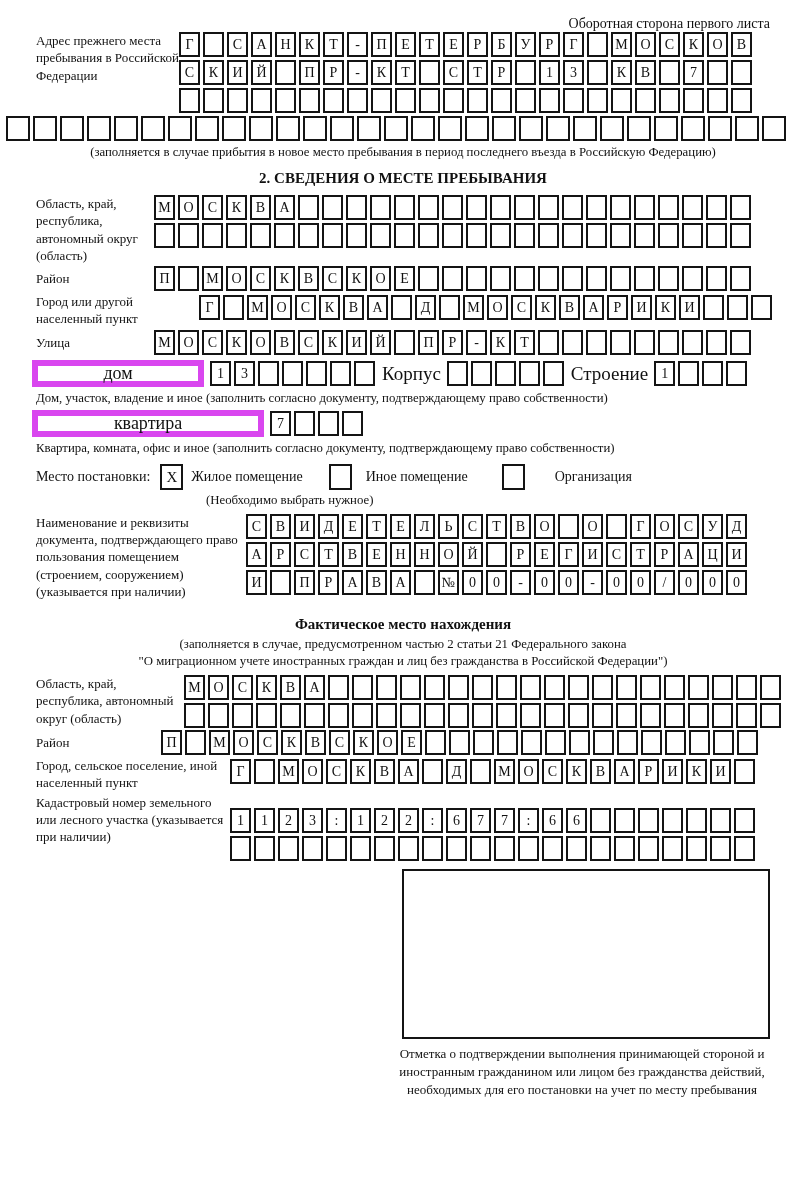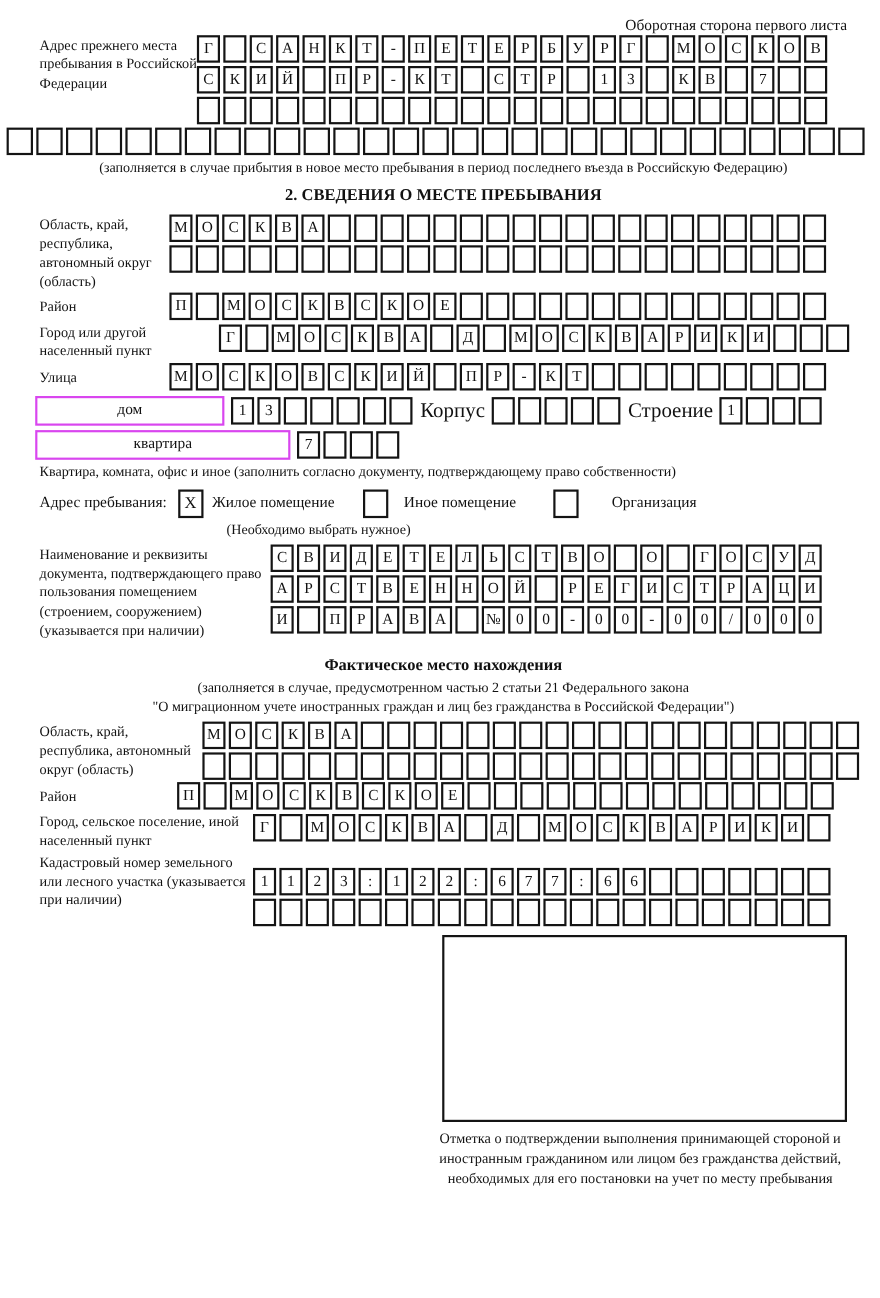--- a/index.html
+++ b/index.html
@@ -18,23 +18,23 @@
     display:inline-block;box-sizing:border-box;
     width:21px;height:25px;border:2px solid #141414;margin-right:3px;
     text-align:center;font-size:14px;line-height:21px;
     font-family:"Liberation Serif", serif;background:#fff;vertical-align:top;
   }
   .cells-wide .cell{width:24px;}
   .fullrow{margin-left:-30px;margin-top:3px;}
   .note{font-size:12.8px;text-align:center;margin:4px 0 2px 0;}
   .sect-title{font-size:15px;font-weight:bold;text-align:center;margin:10px 0 8px 0;}
   .nbox{
-    box-sizing:border-box;border:2px solid #d946ef;height:27px;
+    box-sizing:border-box;border:6px solid #d946ef;height:27px;
     display:flex;align-items:center;justify-content:center;
-    font-size:14px;background:#fff;flex:0 0 auto;
+    font-size:18px;background:#fff;flex:0 0 auto;
   }
   .inline-lbl{font-size:19px;line-height:27px;flex:0 0 auto;}
   .cb{
     display:inline-block;box-sizing:border-box;width:23px;height:26px;
     border:2px solid #141414;text-align:center;font-size:15px;line-height:22px;
     vertical-align:middle;background:#fff;
   }
   .stayrow{display:flex;align-items:center;font-size:14px;margin-top:8px;}
   .stamp-box{
     box-sizing:border-box;width:368px;height:170px;border:2px solid #141414;
@@ -89,29 +89,30 @@
   </div>
 
   <div class="frow vcenter" style="margin-left:-4px;margin-top:5px;">
     <div class="nbox" style="width:172px;">дом</div>
     <div class="cells" style="margin-left:6px;"><span class="cell">1</span><span class="cell">3</span><span class="cell"></span><span class="cell"></span><span class="cell"></span><span class="cell"></span><span class="cell"></span></div>
     <div class="inline-lbl" style="margin-left:4px;">Корпус</div>
     <div class="cells" style="margin-left:6px;"><span class="cell"></span><span class="cell"></span><span class="cell"></span><span class="cell"></span><span class="cell"></span></div>
     <div class="inline-lbl" style="margin-left:4px;">Строение</div>
     <div class="cells" style="margin-left:6px;"><span class="cell">1</span><span class="cell"></span><span class="cell"></span><span class="cell"></span></div>
   </div>
+  <div class="note" style="text-align:left;margin-left:0;">Дом, участок, владение и иное (заполнить согласно документу, подтверждающему право собственности)</div>
 
   <div class="frow vcenter" style="margin-left:-4px;margin-top:4px;">
     <div class="nbox" style="width:232px;">квартира</div>
     <div class="cells" style="margin-left:6px;"><span class="cell">7</span><span class="cell"></span><span class="cell"></span><span class="cell"></span></div>
   </div>
   <div class="note" style="text-align:left;margin-left:0;">Квартира, комната, офис и иное (заполнить согласно документу, подтверждающему право собственности)</div>
 
   <div class="stayrow">
-    <span>Адрес пребывания:</span>
+    <span>Место постановки:</span>
     <span class="cb" style="margin-left:10px;"><span>X</span></span>
     <span style="margin-left:8px;">Жилое помещение</span>
     <span class="cb" style="margin-left:26px;"><span></span></span>
     <span style="margin-left:14px;">Иное помещение</span>
     <span class="cb" style="margin-left:34px;"><span></span></span>
     <span style="margin-left:30px;">Организация</span>
   </div>
   <div class="note" style="text-align:left;margin-left:170px;margin-top:3px;">(Необходимо выбрать нужное)</div>
 
   <div class="frow mt6">

